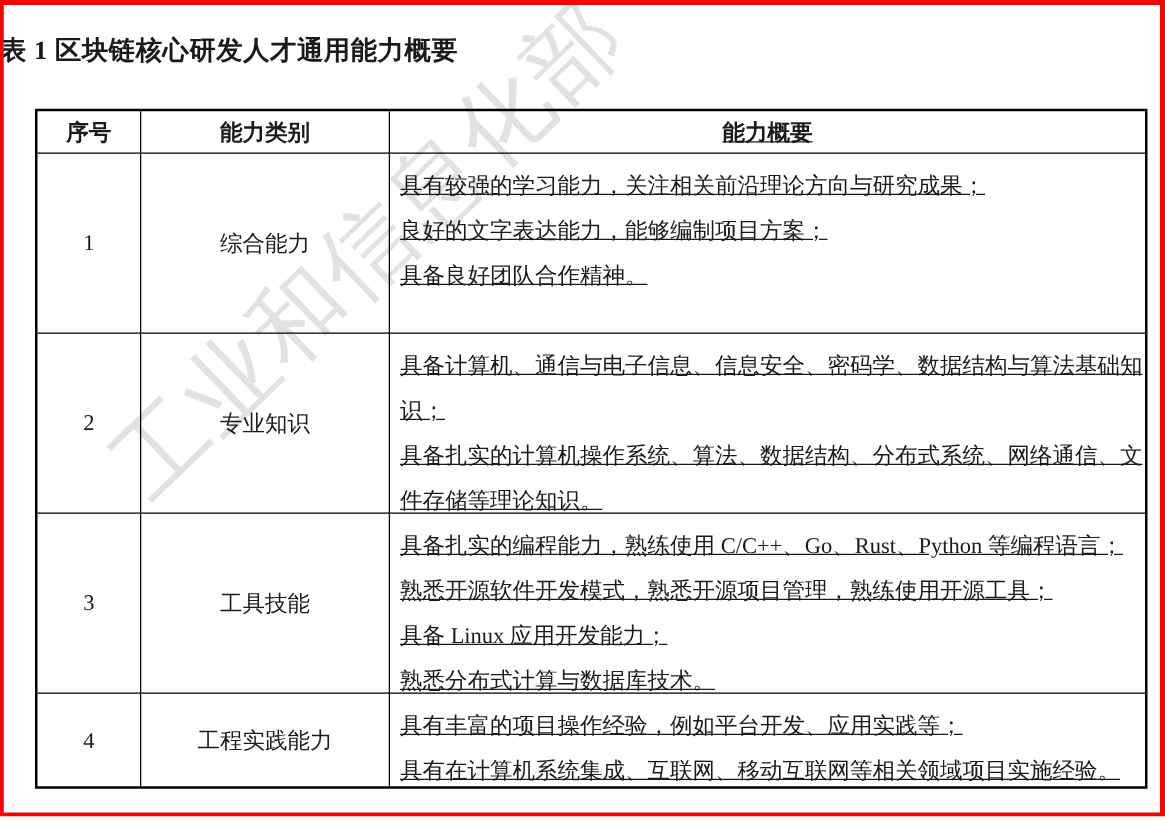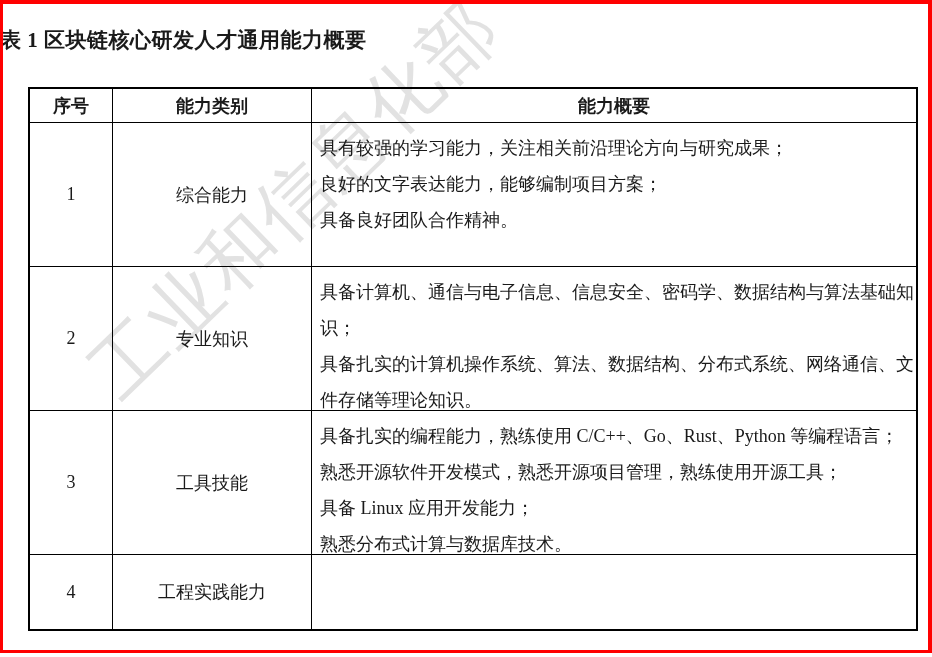--- a/index.html
+++ b/index.html
@@ -63,21 +63,21 @@
     grid-template-rows: 34px 144px 144px 144px 74px;
     z-index: 1;
     background: transparent;
     font-size: 18px;
   }
   .cell {
     border-right: 1px solid #000;
     border-bottom: 1px solid #000;
     overflow: visible;
   }
-  .cell.last-col { border-right: none; }
+  .cell.last-col { border-right: none; text-decoration: underline; }
   .cell.last-row { border-bottom: none; }
   .cell.center {
     display: flex;
     align-items: center;
     justify-content: center;
   }
   .cell.head { font-weight: bold; }
   .cell.summary {
     padding: 7px 6px 6px 8px;
   }
@@ -123,18 +123,22 @@
     <div class="cell center">工具技能</div>
     <div class="cell summary last-col">
       <div class="line">具备扎实的编程能力，熟练使用 C/C++、Go、Rust、Python 等编程语言；</div>
       <div class="line">熟悉开源软件开发模式，熟悉开源项目管理，熟练使用开源工具；</div>
       <div class="line">具备 Linux 应用开发能力；</div>
       <div class="line">熟悉分布式计算与数据库技术。</div>
     </div>
 
     <div class="cell center last-row">4</div>
     <div class="cell center last-row">工程实践能力</div>
+    <div class="cell summary last-col last-row">
+      <div class="line">具有丰富的项目操作经验，例如平台开发、应用实践等；</div>
+      <div class="line">具有在计算机系统集成、互联网、移动互联网等相关领域项目实施经验。</div>
+    </div>
 
   </div>
 
   <div class="red-frame"></div>
 
 </div>
 
 </body></html>

